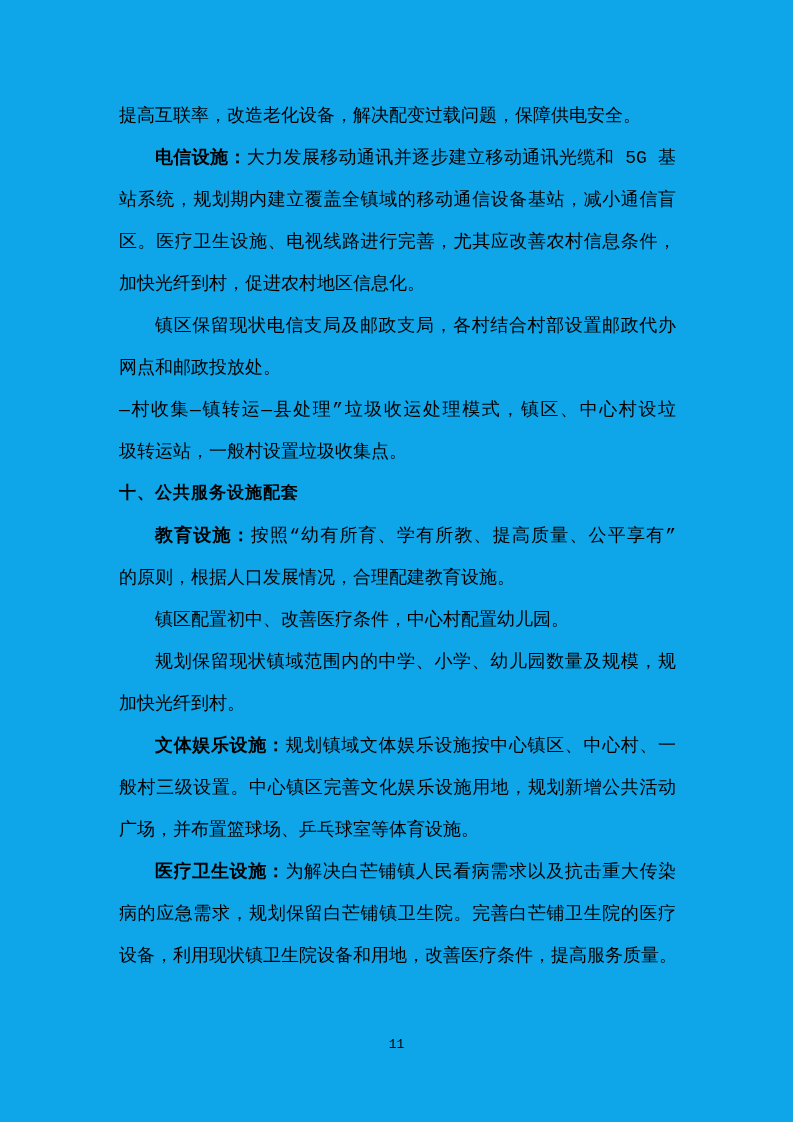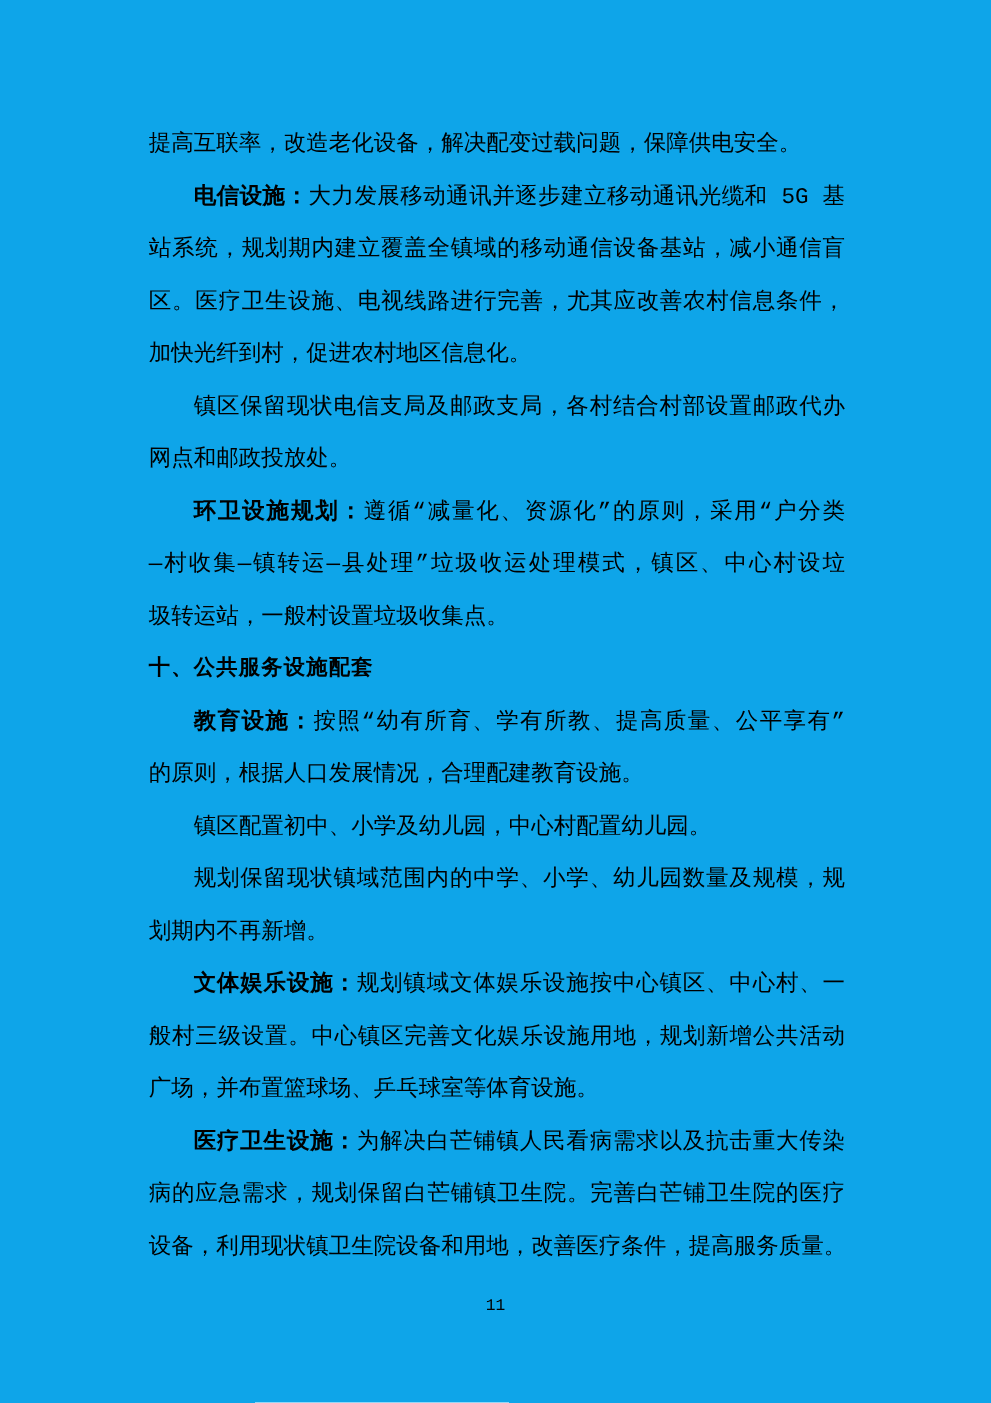--- a/index.html
+++ b/index.html
@@ -65,33 +65,32 @@
     <div class="ln">提高互联率，改造老化设备，解决配变过载问题，保障供电安全。</div>
 
     <div class="ln ind fill"><b class="lbl">电信设施：</b><span>大力发展移动通讯并逐步建立移动通讯光缆和 5G 基</span></div>
     <div class="ln fill">站系统，规划期内建立覆盖全镇域的移动通信设备基站，减小通信盲</div>
     <div class="ln fill">区。医疗卫生设施、电视线路进行完善，尤其应改善农村信息条件，</div>
     <div class="ln">加快光纤到村，促进农村地区信息化。</div>
 
     <div class="ln ind fill">镇区保留现状电信支局及邮政支局，各村结合村部设置邮政代办</div>
     <div class="ln">网点和邮政投放处。</div>
 
-    <div class="ln ind fill"><b class="lbl">环卫设施规划：</b><span>遵循“减量化、资源化”的原则，采用“户分类</span></div>
     <div class="ln fill">—村收集—镇转运—县处理”垃圾收运处理模式，镇区、中心村设垃</div>
     <div class="ln">圾转运站，一般村设置垃圾收集点。</div>
 
     <h1 class="hd">十、公共服务设施配套</h1>
 
     <div class="ln ind fill"><b class="lbl">教育设施：</b><span>按照“幼有所育、学有所教、提高质量、公平享有”</span></div>
     <div class="ln">的原则，根据人口发展情况，合理配建教育设施。</div>
 
-    <div class="ln ind">镇区配置初中、小学及幼儿园，中心村配置幼儿园。</div>
+    <div class="ln ind">镇区配置初中、改善医疗条件，中心村配置幼儿园。</div>
 
     <div class="ln ind fill">规划保留现状镇域范围内的中学、小学、幼儿园数量及规模，规</div>
-    <div class="ln">划期内不再新增。</div>
+    <div class="ln">加快光纤到村。</div>
 
     <div class="ln ind fill"><b class="lbl">文体娱乐设施：</b><span>规划镇域文体娱乐设施按中心镇区、中心村、一</span></div>
     <div class="ln fill">般村三级设置。中心镇区完善文化娱乐设施用地，规划新增公共活动</div>
     <div class="ln">广场，并布置篮球场、乒乓球室等体育设施。</div>
 
     <div class="ln ind fill"><b class="lbl">医疗卫生设施：</b><span>为解决白芒铺镇人民看病需求以及抗击重大传染</span></div>
     <div class="ln fill">病的应急需求，规划保留白芒铺镇卫生院。完善白芒铺卫生院的医疗</div>
     <div class="ln">设备，利用现状镇卫生院设备和用地，改善医疗条件，提高服务质量。</div>
 
   </div>

